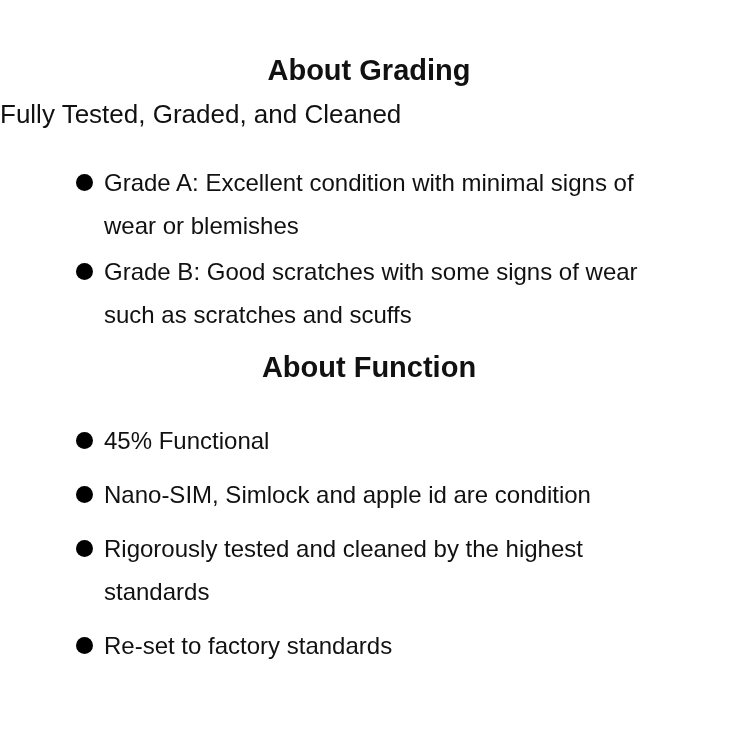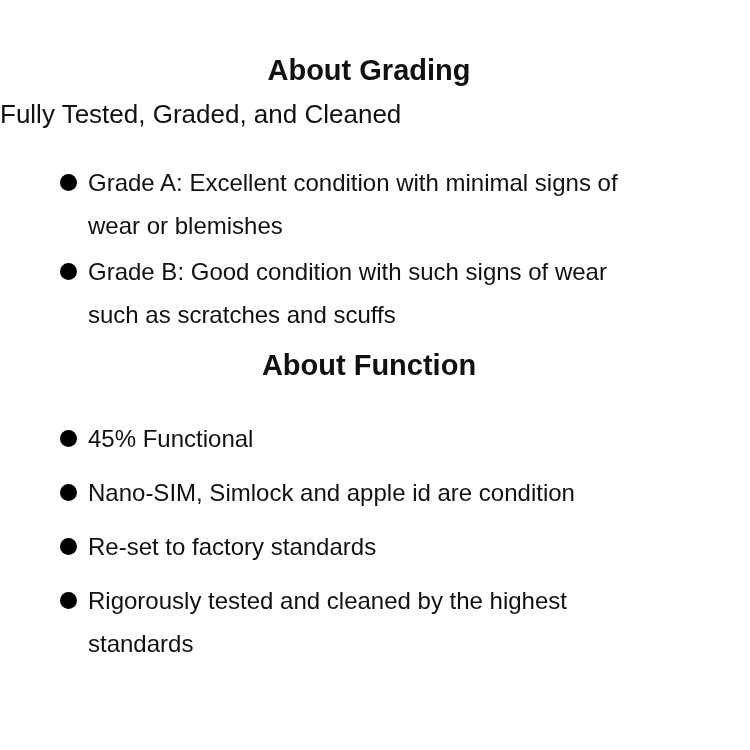--- a/index.html
+++ b/index.html
@@ -28,21 +28,21 @@
   }
   p.subtitle {
     margin: 14px 0 0 0;
     font-size: 26px;
     line-height: 30px;
     font-weight: normal;
     color: #111111;
   }
   ul.bullets {
     list-style: none;
-    margin: 0;
+    margin: 16px;
     padding: 0 0 0 60px;
   }
   ul.bullets.grading { margin-top: 32px; }
   ul.bullets.function { margin-top: 37px; }
   ul.bullets li {
     position: relative;
     padding-left: 28px;
     width: 551px;
     font-size: 24px;
     line-height: 43px;
@@ -69,40 +69,40 @@
   <section class="section-grading">
     <h1 class="title">About Grading</h1>
     <p class="subtitle">Fully Tested, Graded, and Cleaned</p>
     <ul class="bullets grading">
       <li>
         <span class="dot"></span>
         <span>Grade A: Excellent condition with minimal signs of wear or blemishes</span>
       </li>
       <li>
         <span class="dot"></span>
-        <span>Grade B: Good condition with such signs of wear such as scratches and scuffs</span>
+        <span>Grade B: Good scratches with some signs of wear such as scratches and scuffs</span>
       </li>
     </ul>
   </section>
 
   <section class="section-function">
     <h1 class="title">About Function</h1>
     <ul class="bullets function">
       <li>
         <span class="dot"></span>
         <span>45% Functional</span>
       </li>
       <li>
         <span class="dot"></span>
         <span>Nano-SIM, Simlock and apple id are condition</span>
       </li>
       <li>
         <span class="dot"></span>
-        <span>Re-set to factory standards</span>
+        <span>Rigorously tested and cleaned by the highest standards</span>
       </li>
       <li>
         <span class="dot"></span>
-        <span>Rigorously tested and cleaned by the highest standards</span>
+        <span>Re-set to factory standards</span>
       </li>
     </ul>
   </section>
 
 </div>
 
 </body></html>

